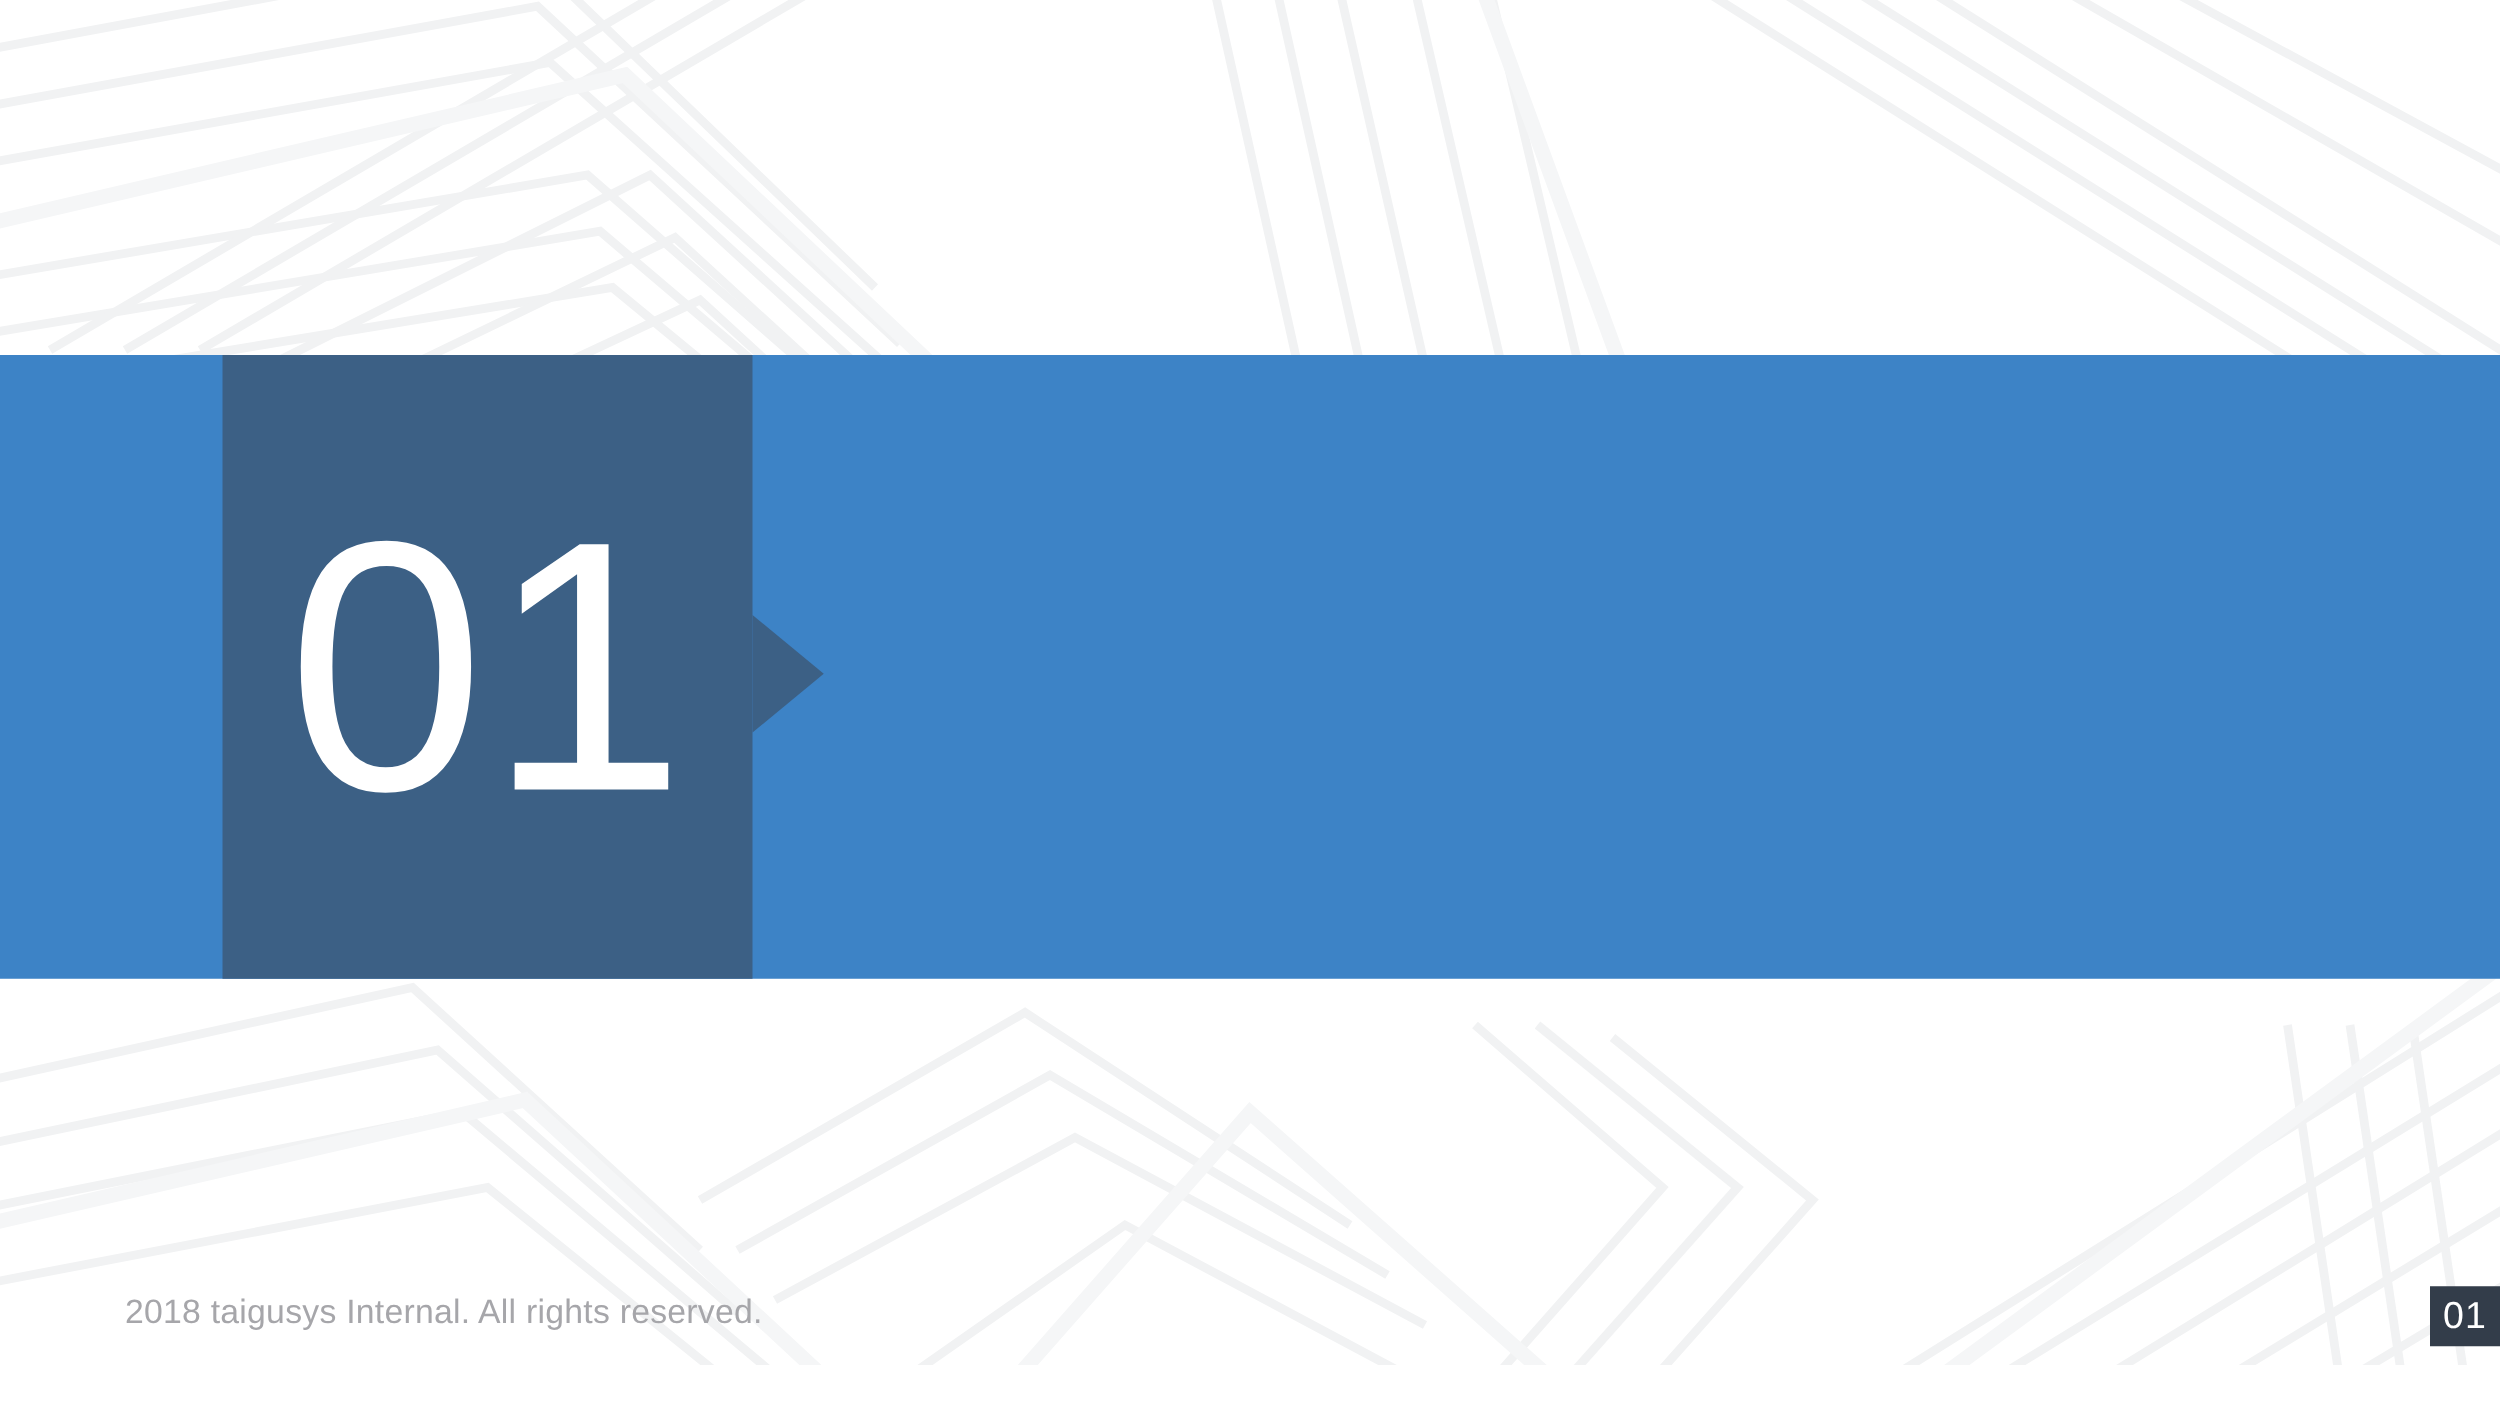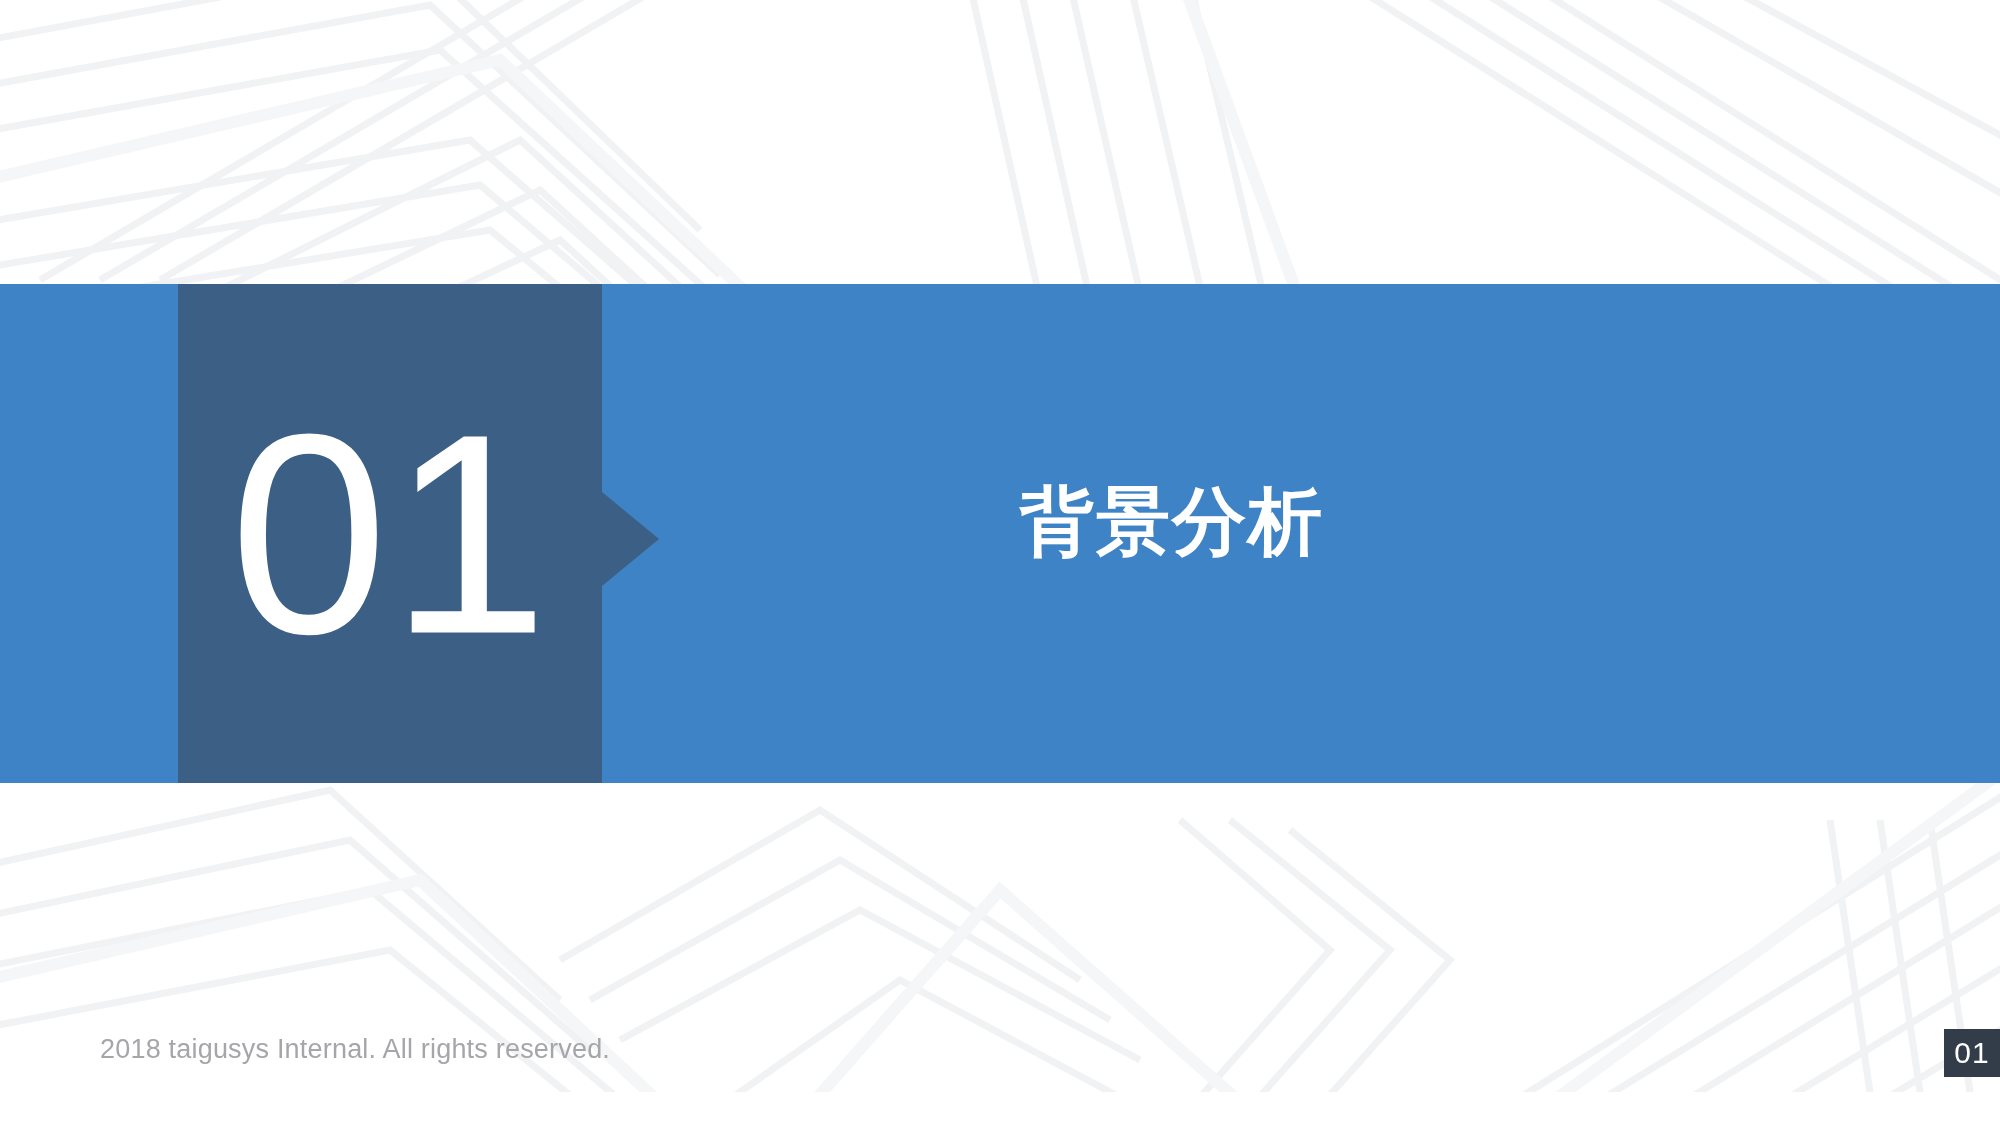--- a/index.html
+++ b/index.html
@@ -197,19 +197,18 @@
   </div>
 
   <div class="band"></div>
 
   <div class="number-panel">
     <div class="num">01</div>
   </div>
 
   <div class="panel-arrow"></div>
 
-  <div class="section-title">背景分析</div>
 
   <div class="footer-note">2018 taigusys Internal. All rights reserved.</div>
 
   <div class="page-badge">01</div>
 
 </div>
 
 </body></html>

